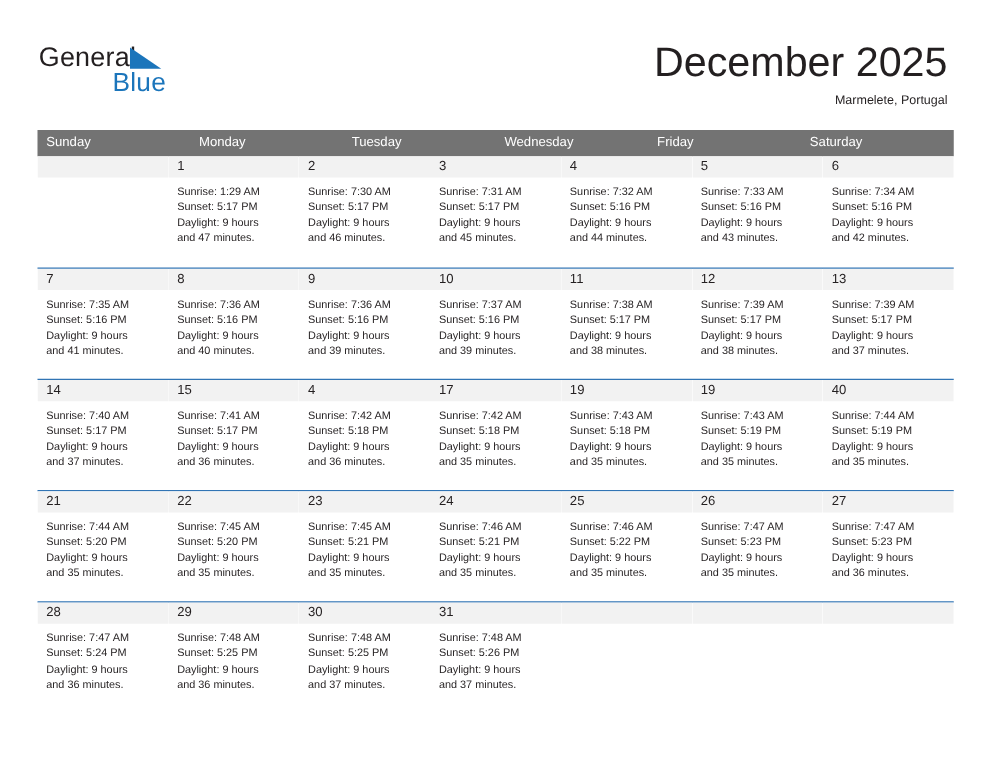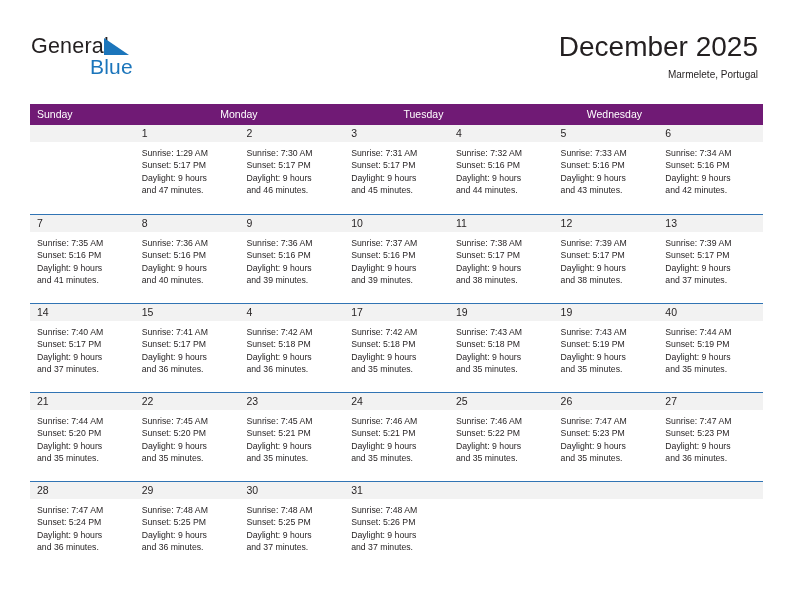--- a/index.html
+++ b/index.html
@@ -63,21 +63,21 @@
     color: #1b75bb;
     font-family: "Liberation Sans", sans-serif;
   }
   .title-block {
     position: absolute;
     right: 34px;
     top: 31px;
     text-align: right;
   }
   .month-title {
-    font-size: 28px;
+    font-size: 33px;
     color: #231f20;
     line-height: 1.15;
     white-space: nowrap;
   }
   .location-title {
     margin-top: 6px;
     font-size: 10px;
     color: #231f20;
     line-height: 1.15;
     white-space: nowrap;
@@ -85,21 +85,21 @@
 
   
   .calendar {
     position: absolute;
     left: 30px;
     top: 104px;
     width: 733px;
   }
   .weekday-row {
     display: flex;
-    background: #701a75;
+    background: #737373;
     height: 21px;
   }
   .weekday-cell {
     flex: 1 1 0;
     color: #ffffff;
     font-size: 10.5px;
     line-height: 21px;
     padding-left: 7px;
     box-sizing: border-box;
     white-space: nowrap;
@@ -160,20 +160,22 @@
     </div>
 
   </div>
 
   <div class="calendar">
     <div class="weekday-row" id="weekday-row">
         <div class="weekday-cell">Sunday</div>
         <div class="weekday-cell">Monday</div>
         <div class="weekday-cell">Tuesday</div>
         <div class="weekday-cell">Wednesday</div>
+        <div class="weekday-cell">Friday</div>
+        <div class="weekday-cell">Saturday</div>
       </div>
     <div id="weeks-container">
         <div class="week-row first">
           <div class="day-cell empty">
             <div class="day-number"></div>
           </div>
           <div class="day-cell">
             <div class="day-number">1</div>
             <div class="day-info">
               <div>Sunrise: 1:29 AM</div>

